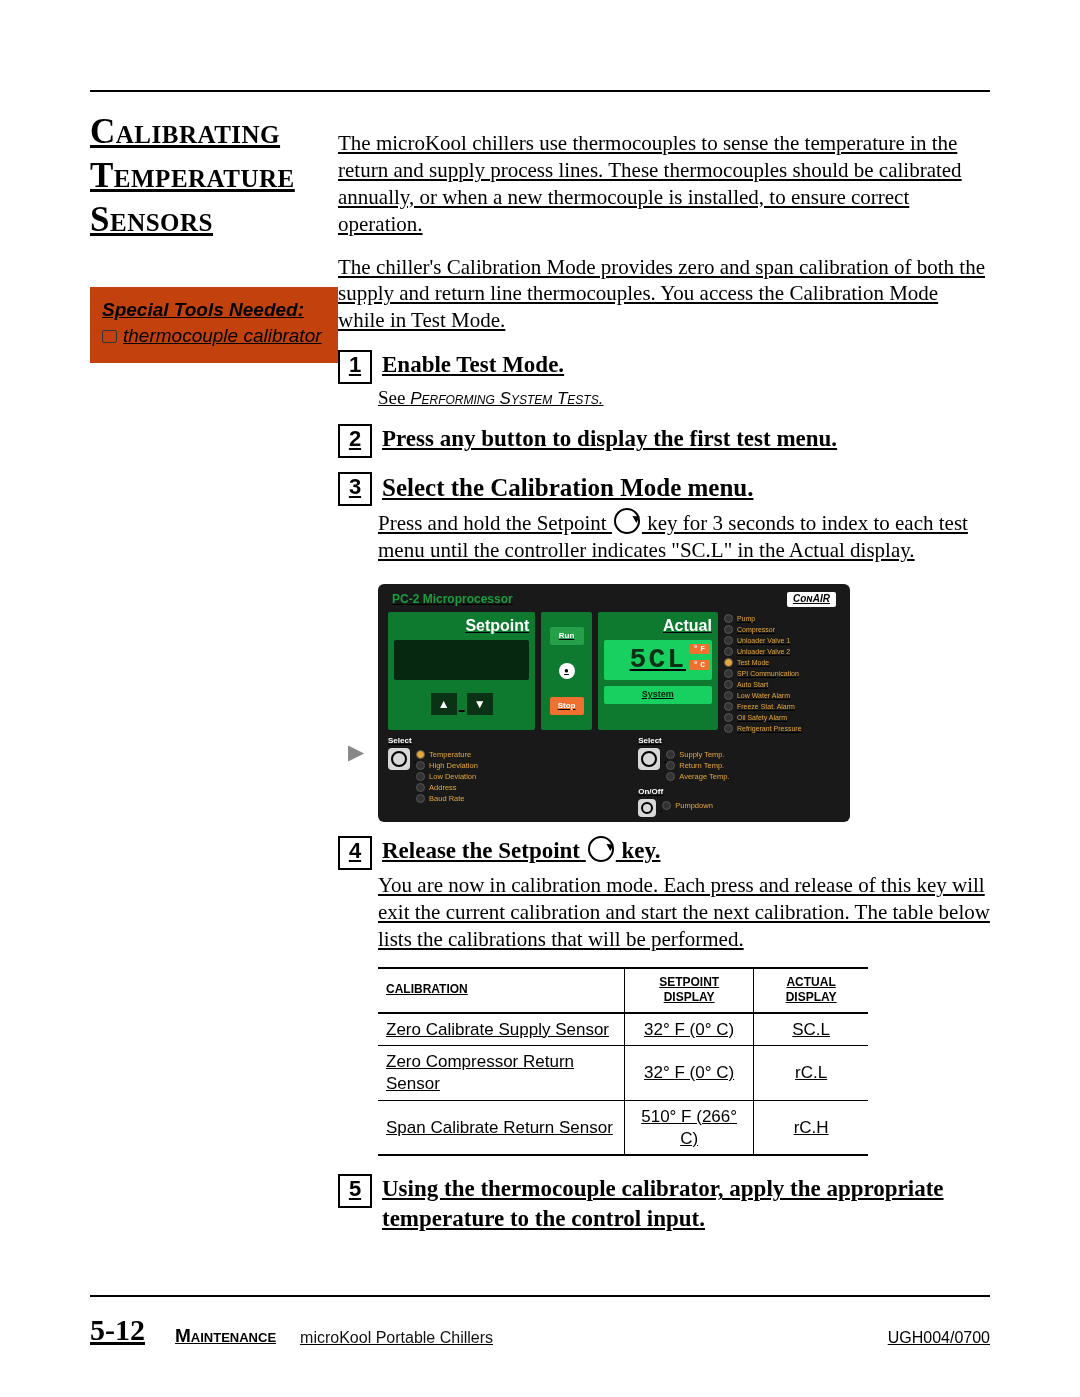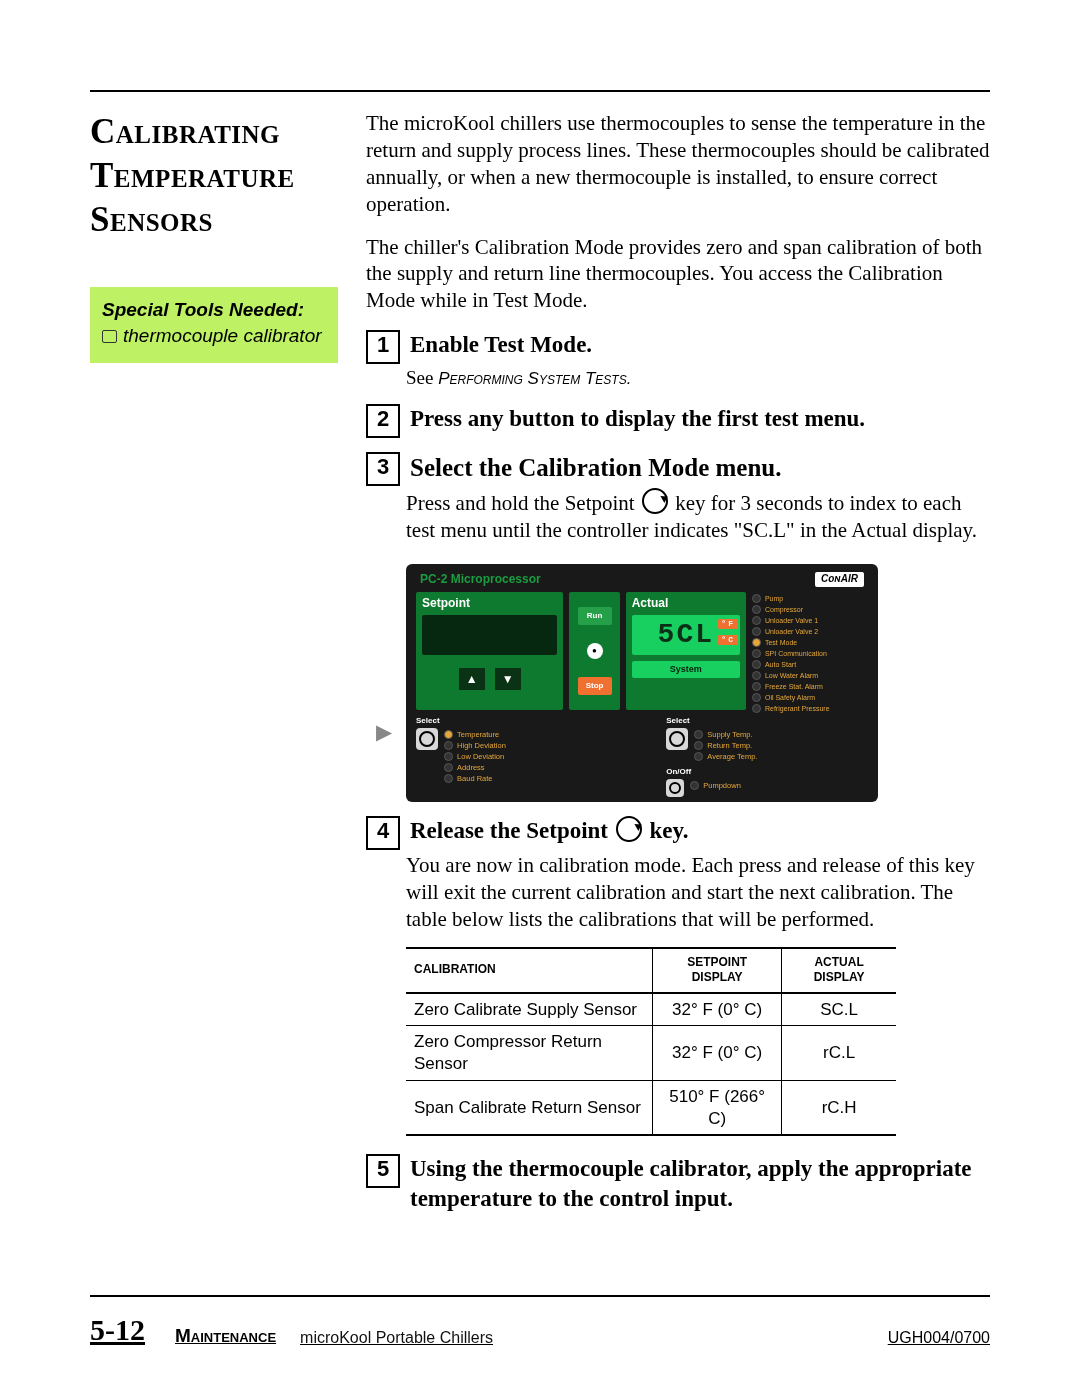--- a/index.html
+++ b/index.html
@@ -15,41 +15,42 @@
     position: relative;
     box-sizing: border-box;
     padding: 90px 90px 0 90px;
   }
   .top-rule {
     border-top: 2px solid #000;
     margin-bottom: 18px;
   }
   .columns {
     display: flex;
-    gap: 28px;
+    text-decoration: underline;
   }
   .leftcol {
     width: 248px;
     flex-shrink: 0;
   }
   .rightcol {
     flex: 1;
     font-size: 21px;
     line-height: 1.28;
+    margin-top: 20px;
   }
   .section-title {
     font-family: "Times New Roman", Times, serif;
     font-weight: bold;
     font-size: 35px;
     line-height: 1.25;
     letter-spacing: 0.5px;
     font-variant: small-caps;
   }
   .tools-box {
-    background: #bef264;
+    background: #c2410c;
     padding: 10px 12px 14px 12px;
     margin-top: 46px;
     font-family: Arial, Helvetica, sans-serif;
     font-size: 19px;
     line-height: 1.35;
   }
   .tools-title {
     font-weight: bold;
     font-style: italic;
   }
@@ -169,23 +170,23 @@
     background: #0e7a2f;
     border-radius: 2px;
     padding: 4px 6px;
     box-sizing: border-box;
   }
   .setpoint-block { width: 152px; }
   .mid-block { width: 52px; display:flex; flex-direction:column; align-items:center; justify-content:space-around; padding:6px 0;}
   .actual-block { width: 124px; }
   .status-block { width: 120px; font-size: 7px; color:#e5a73a; }
   .blk-label {
-    font-size: 12px;
-    font-weight: bold;
-    text-align: left;
+    font-size: 16px;
+    font-weight: bold;
+    text-align: right;
     color: #fff;
     margin-bottom: 4px;
   }
   .lcd-dark {
     background: #062810;
     height: 40px;
     border-radius: 2px;
     margin-bottom: 6px;
   }
   .lcd-green {

